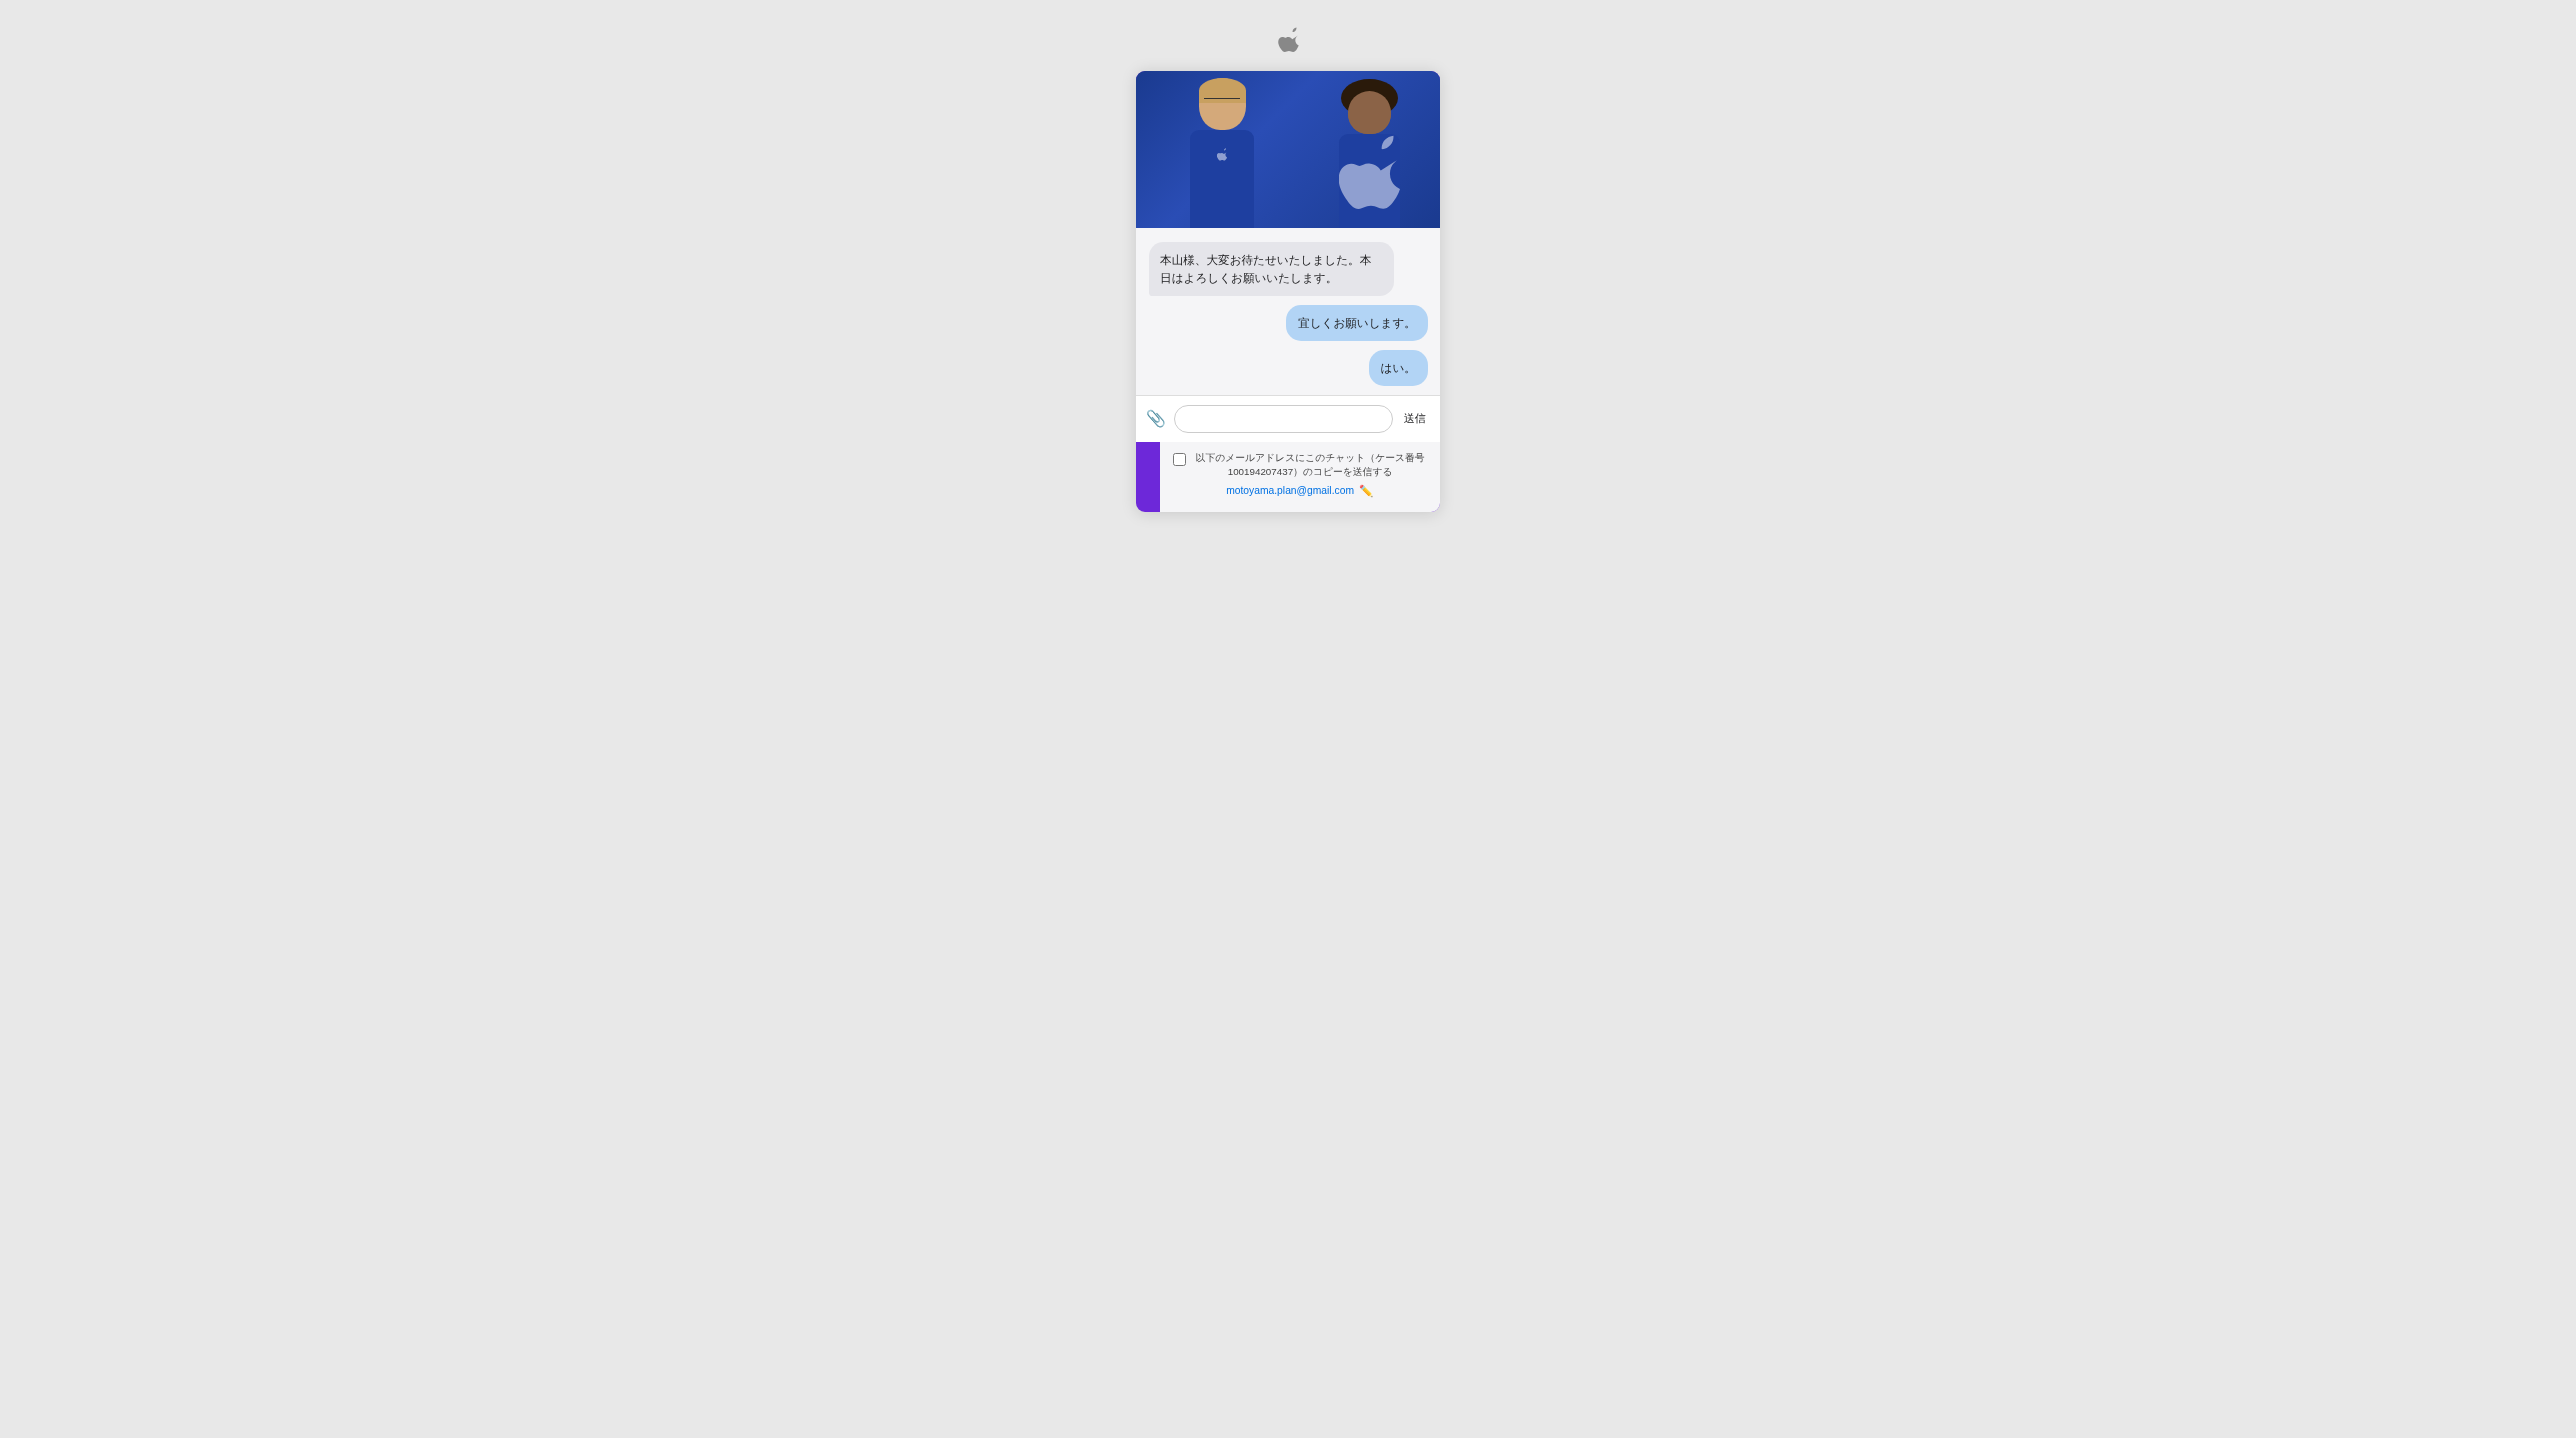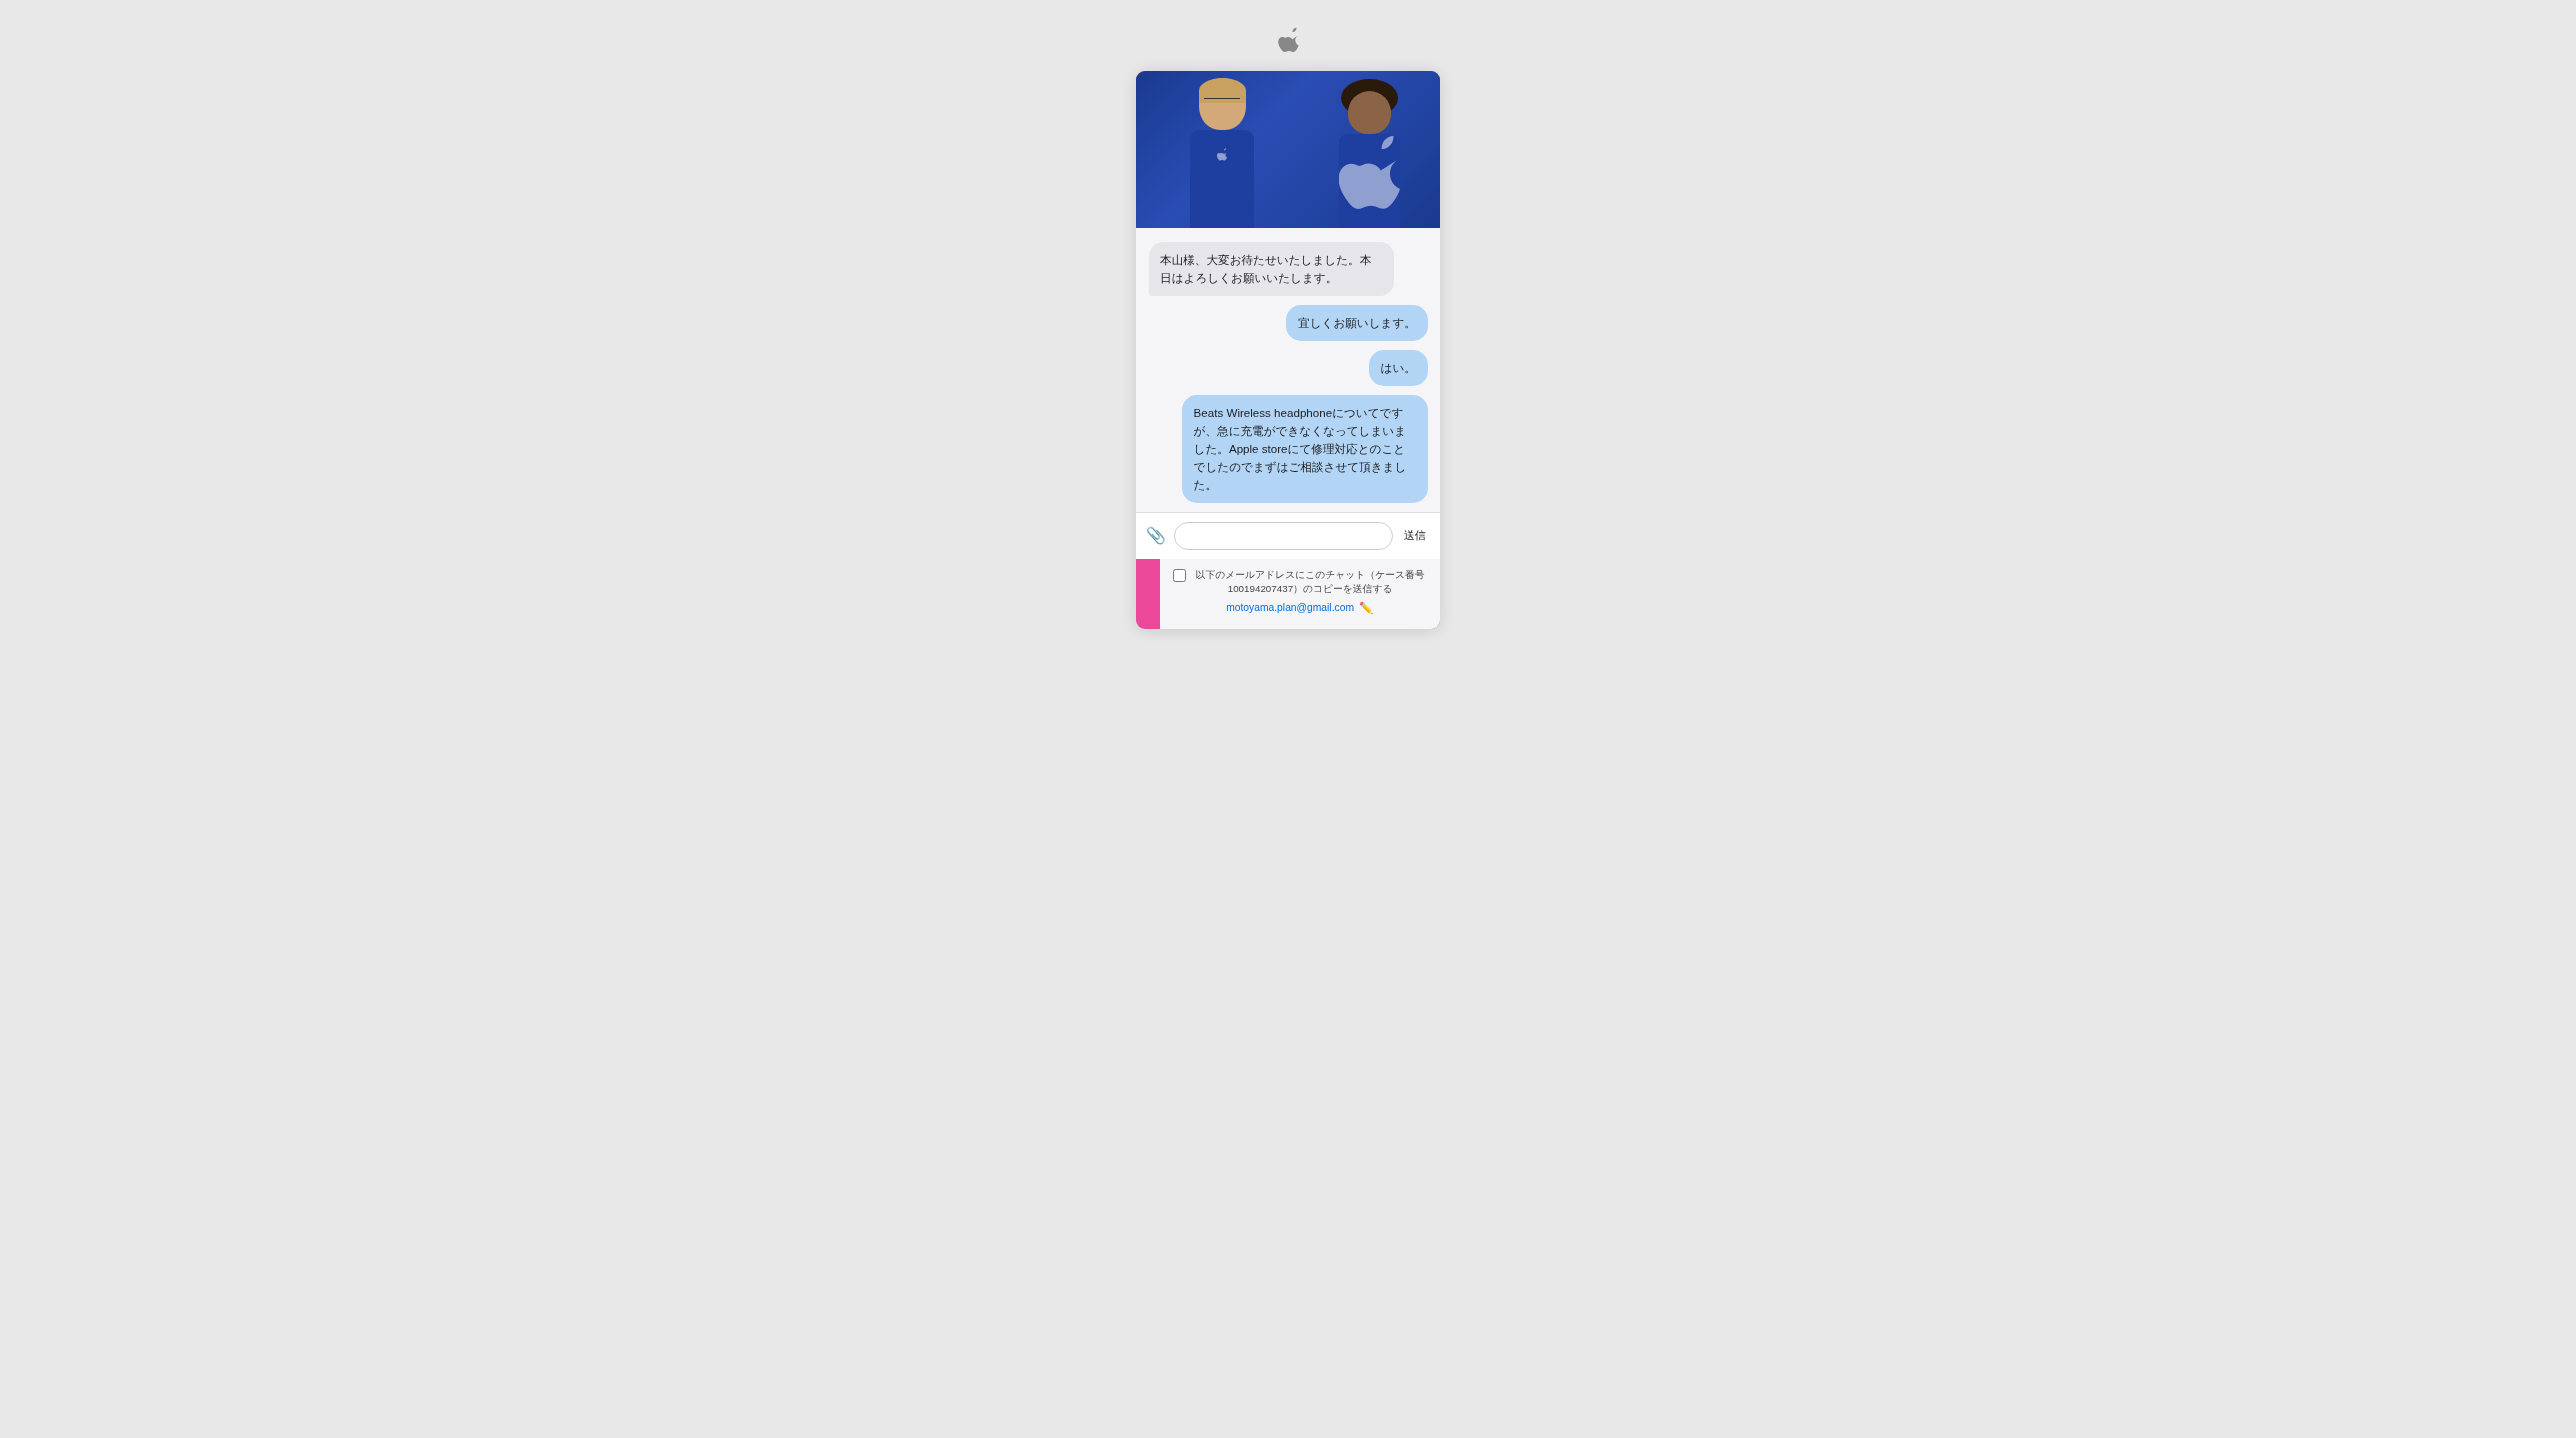--- a/index.html
+++ b/index.html
@@ -19,21 +19,21 @@
       margin-top: 9px;
     }
 
     .apple-logo svg {
       width: 25px;
       height: 25px;
       fill: #888;
     }
 
     .chat-container {
-      background: #ec4899;
+      background: #6d28d9;
       border-radius: 9px;
       width: 304px;
       box-shadow: 0 1.8px 16px rgba(0,0,0,0.13);
       overflow: hidden;
     }
 
     .hero-image {
       width: 100%;
       height: 157px;
       background: linear-gradient(135deg, #1a3a8f 0%, #2a4db5 40%, #1a3a8f 100%);
@@ -319,23 +319,20 @@
 
     <div class="message sent">
       <span>宜しくお願いします。</span>
     </div>
 
 
     <div class="message sent">
       <span>はい。</span>
     </div>
 
-    <div class="message sent">
-      <span>Beats Wireless headphoneについてですが、急に充電ができなくなってしまいました。Apple storeにて修理対応とのことでしたのでまずはご相談させて頂きました。</span>
-    </div>
 
   </div>
 
   <div class="chat-input-area">
     <span class="attach-icon">📎</span>
     <input type="text" class="message-input" placeholder="" style="">
     <button class="send-button">送信</button>
   </div>
 
   <div class="email-copy-area">

